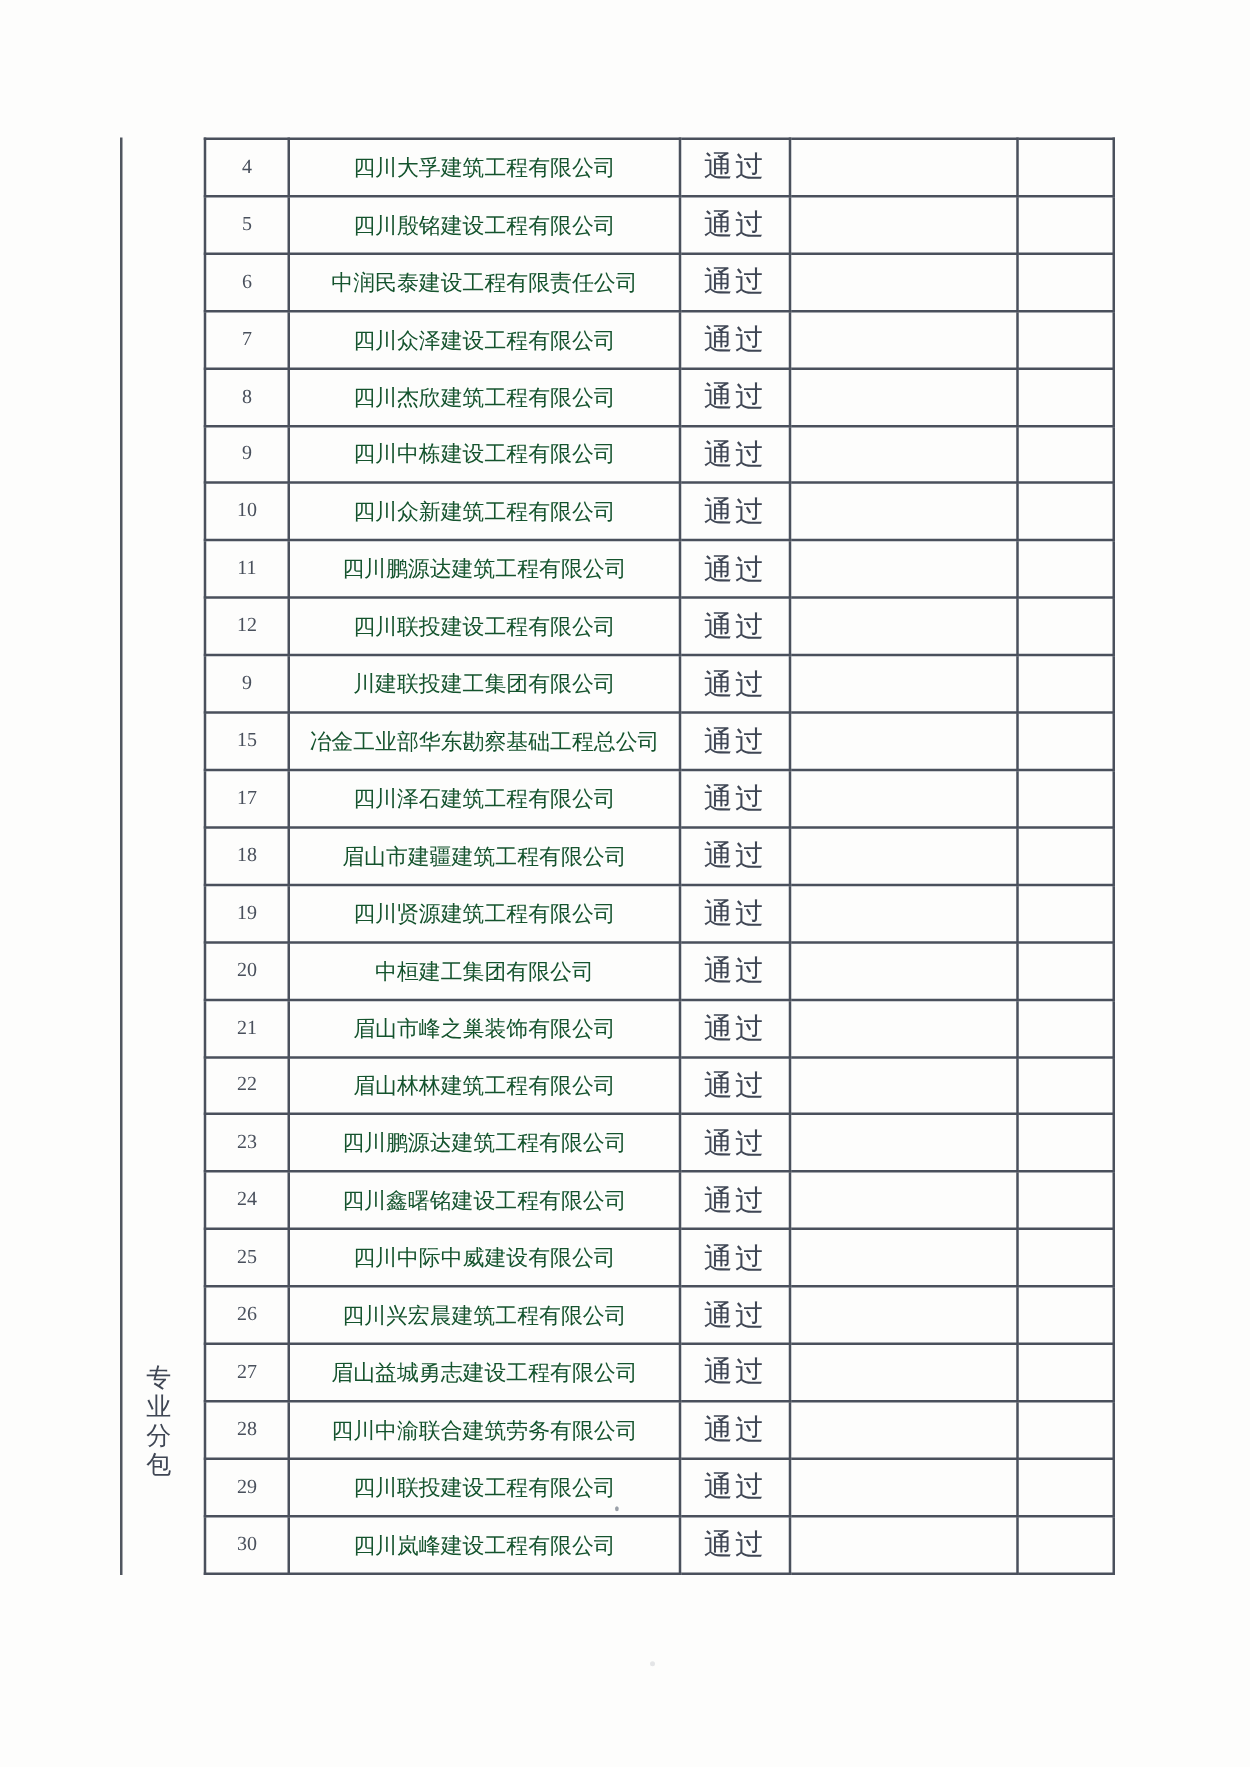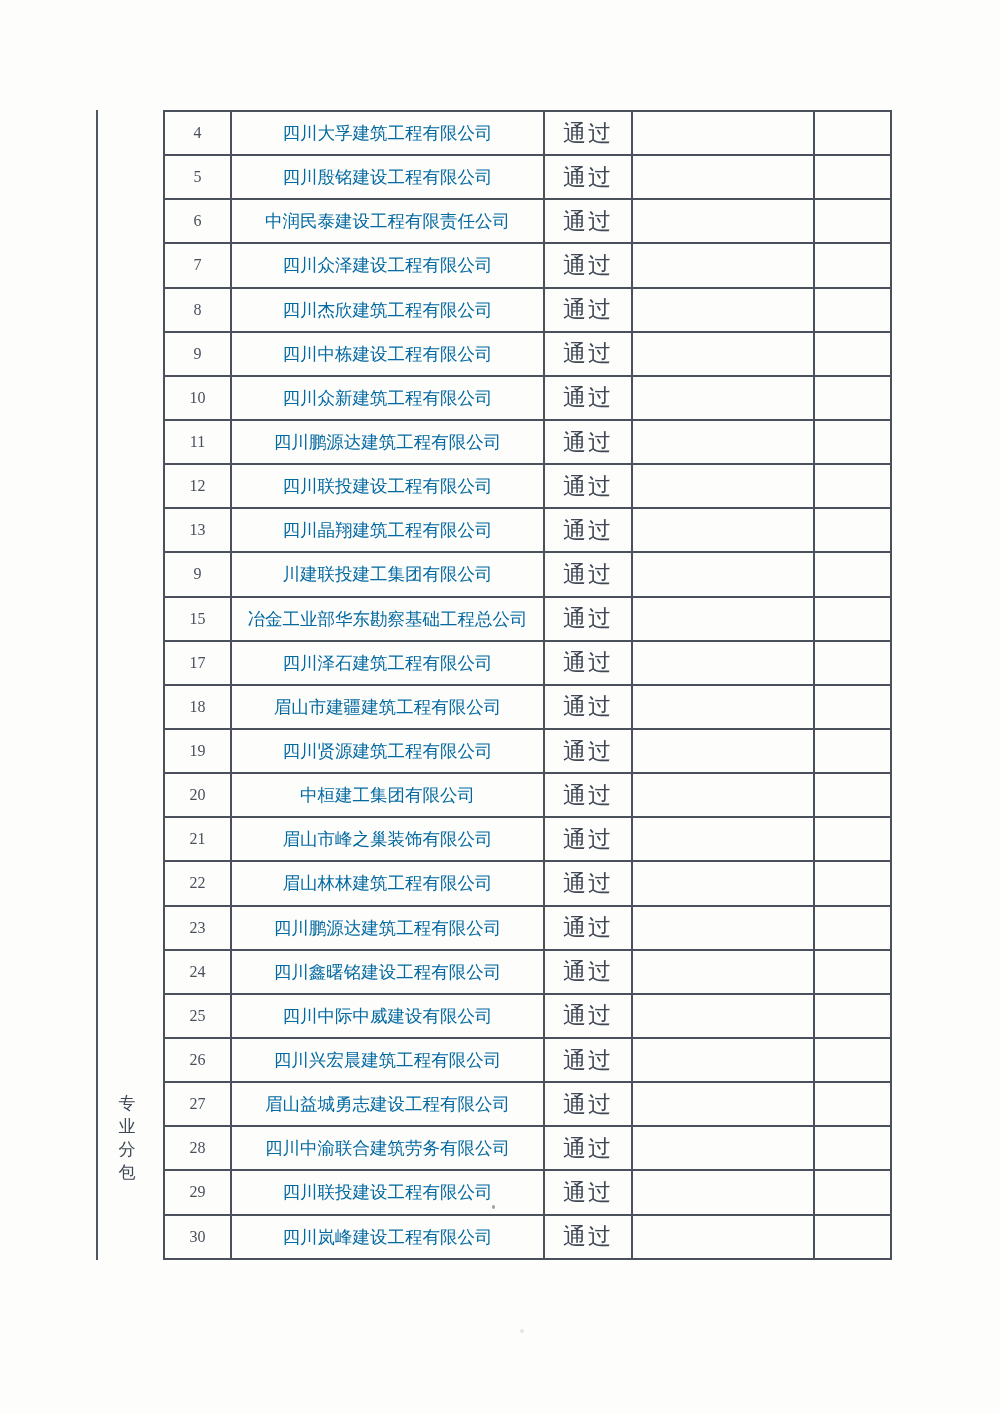--- a/index.html
+++ b/index.html
@@ -24,21 +24,21 @@
     width: 2px;
     height: 1150px;
     background: #50565f;
   }
   
   .section-label {
     position: absolute;
     left: 116px;
     top: 1092px;
     width: 22px;
-    font-size: 17px;
+    font-size: 20px;
     line-height: 23px;
     text-align: center;
     word-break: break-all;
     color: #3f4654;
   }
   .review-table {
     position: absolute;
     left: 163px;
     top: 110px;
     width: 727px;
@@ -54,21 +54,21 @@
     overflow: hidden;
     white-space: nowrap;
   }
   .c-no {
     font-size: 16px;
     font-family: "Liberation Serif", "DejaVu Serif", serif;
     color: #49505c;
   }
   .c-name {
     font-size: 17.5px;
-    color: #0369a1;
+    color: #14532d;
   }
   .c-result {
     font-size: 23px;
     letter-spacing: 2px;
     color: #3f4654;
   }
   .speck {
     position: absolute;
     border-radius: 50%;
   }
@@ -162,27 +162,20 @@
       <td class="c-blank"></td>
     </tr>
         <tr>
       <td class="c-no">12</td>
       <td class="c-name">四川联投建设工程有限公司</td>
       <td class="c-result">通过</td>
       <td class="c-blank"></td>
       <td class="c-blank"></td>
     </tr>
         <tr>
-      <td class="c-no">13</td>
-      <td class="c-name">四川晶翔建筑工程有限公司</td>
-      <td class="c-result">通过</td>
-      <td class="c-blank"></td>
-      <td class="c-blank"></td>
-    </tr>
-        <tr>
       <td class="c-no">9</td>
       <td class="c-name">川建联投建工集团有限公司</td>
       <td class="c-result">通过</td>
       <td class="c-blank"></td>
       <td class="c-blank"></td>
     </tr>
         <tr>
       <td class="c-no">15</td>
       <td class="c-name">冶金工业部华东勘察基础工程总公司</td>
       <td class="c-result">通过</td>

